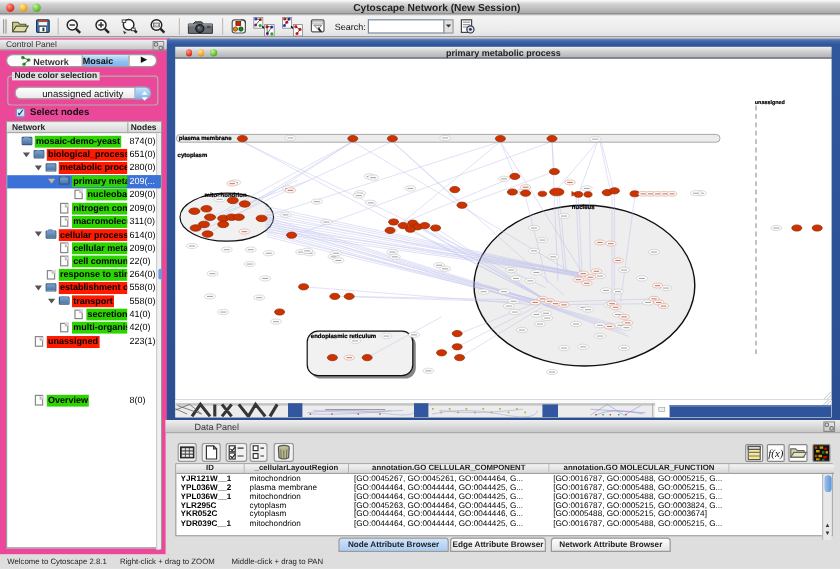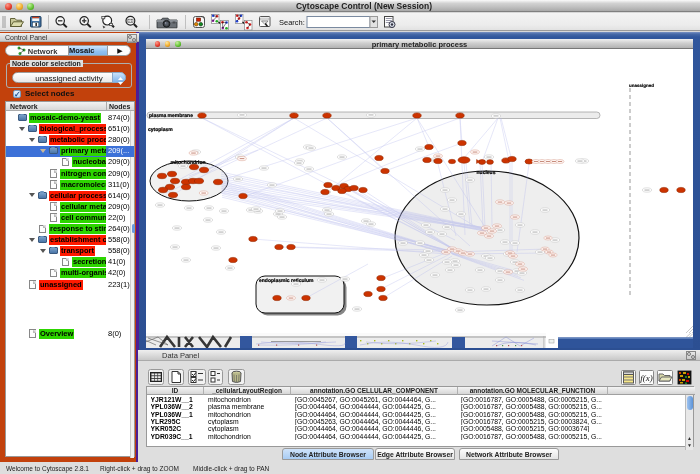--- a/index.html
+++ b/index.html
@@ -8,21 +8,21 @@
 #win{position:relative;width:700px;height:474px;background:#d8d8d8;overflow:hidden;}
 .abs{position:absolute;}
 
 #titlebar{left:0;top:0;width:700px;height:12px;background:linear-gradient(#fbfbfb,#d2d2d2 30%,#c2c2c2 60%,#a9a9a9);border-bottom:1px solid #808080;}
 #titlebar .t{position:absolute;left:28px;right:0;top:1px;text-align:center;font-size:8.5px;font-weight:bold;color:#222;}
 .light{position:absolute;top:2.5px;width:7px;height:7px;border-radius:50%;}
 
 #toolbar{left:0;top:13px;width:700px;height:18px;background:linear-gradient(#f4f4f4,#ececec 70%,#e2e2e2);border-bottom:1px solid #9a9a9a;text-align:right;}
 .sep{position:absolute;top:2px;width:1px;height:14px;background:#c0c0c0;}
 
-#cpanel{left:0;top:32px;width:141px;height:430px;background:#c2410c;border-right:5px solid #4c1d95;}
+#cpanel{left:0;top:32px;width:141px;height:430px;background:#ec4899;border-right:1px solid #4c1d95;}
 #cptitle{left:0;top:1px;width:140px;height:9px;background:linear-gradient(#efefef,#cacaca);border-bottom:1px solid #aaa;}
 #cptitle span{position:absolute;left:5px;top:0.5px;font-size:7px;color:#333;}
 #tabs{left:5px;top:13px;width:126px;height:10.5px;background:#fdfdfd;border:1px solid #9b9b9b;border-radius:7px;overflow:hidden;}
 #tabnet{position:absolute;left:0;top:0;width:62px;height:10.5px;font-size:7.5px;font-weight:bold;color:#333;text-align:center;line-height:10.5px;}
 #tabmosaic{position:absolute;left:62px;top:0;width:40px;height:10.5px;background:linear-gradient(#cde4fb,#8fc0f0 50%,#7ab1ea);border-left:1px solid #9b9b9b;border-right:1px solid #9b9b9b;font-size:7.5px;font-weight:bold;color:#111;line-height:10.5px;}
 #tabarr{position:absolute;left:102px;top:0;width:24px;height:10.5px;font-size:7px;line-height:10.5px;text-align:center;color:#111;}
 #groupbox{left:6px;top:31px;width:126px;height:25px;border:1px solid #aeaeae;border-radius:3px;}
 #grouplab{left:10px;top:27.5px;font-size:7px;font-weight:bold;color:#222;background:#dedede;padding:0 2px;}
 #combo{left:12px;top:40px;width:114px;height:11px;background:linear-gradient(#ffffff,#e9e9e9);border:1px solid #9e9e9e;border-radius:6px;font-size:8px;color:#111;text-align:center;line-height:11px;}
 #combobtn{left:112px;top:40px;width:14px;height:11px;background:linear-gradient(#cae2fa,#7fb4ec);border:1px solid #8aa8c8;border-radius:0 6px 6px 0;}
@@ -62,21 +62,21 @@
 #status{left:0;top:462px;width:700px;height:12px;background:#dedede;font-size:6.5px;color:#222;}
 </style>
 </head>
 <body>
 <div id="win">
 
   <div id="titlebar" class="abs">
     <div class="light" style="left:5px;background:radial-gradient(circle at 35% 30%,#ff9a8a,#e33a2a 60%,#b01500);"></div>
     <div class="light" style="left:16px;background:radial-gradient(circle at 35% 30%,#ffe9a0,#f0a828 60%,#c07800);"></div>
     <div class="light" style="left:27px;background:radial-gradient(circle at 35% 30%,#c8f0a0,#5fc030 60%,#2f8800);"></div>
-    <div class="t">Cytoscape Control (New Session)</div>
+    <div class="t">Cytoscape Network (New Session)</div>
   </div>
 
   <div id="toolbar" class="abs">
     <svg width="700" height="18" style="position:absolute;left:0;top:0">
 
       <line x1="3" y1="3" x2="3" y2="15" stroke="#999" stroke-width="1"></line>
       <line x1="5" y1="3" x2="5" y2="15" stroke="#999" stroke-width="1"></line>
 
       <g transform="translate(10,3)">
         <path d="M0.5 10.5 L0.5 2.5 L5 2.5 L6.5 4.2 L11.5 4.2 L11.5 10.5 Z" fill="#c8c89a" stroke="#55552a" stroke-width="0.9"></path>

